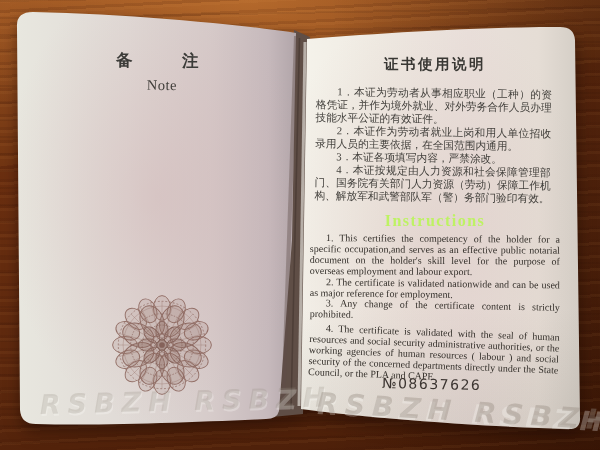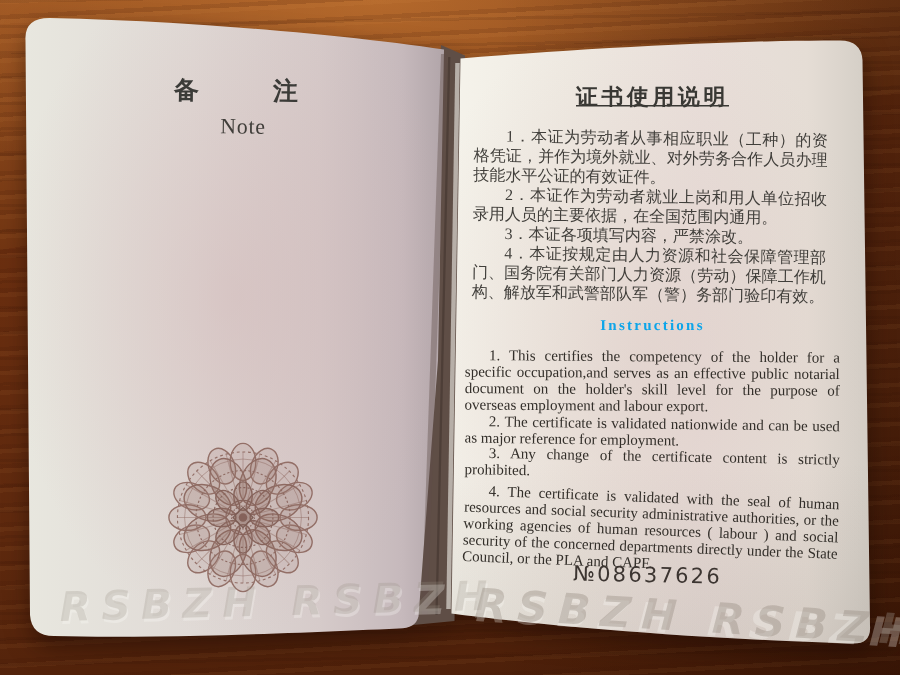--- a/index.html
+++ b/index.html
@@ -18,26 +18,26 @@
   
   .book{position:absolute;left:0;top:0;z-index:1;
         filter:drop-shadow(1px 7px 8px rgba(25,8,2,0.55));}
   
   .pg{position:absolute;z-index:2;color:#3f3d39;}
   .lp-title{left:116px;top:50px;font-size:16.5px;font-weight:600;letter-spacing:1em;
             white-space:pre;color:#3b3b38;transform:rotate(0.6deg);}
   .lp-note{left:112px;top:77px;width:100px;text-align:center;font-size:14.5px;
            letter-spacing:0.5px;color:#403e3a;transform:rotate(0.6deg);}
   .rp-title{left:384px;top:55px;font-size:14.5px;font-weight:700;letter-spacing:2.5px;
-            color:#393834;font-family:"Liberation Serif","DejaVu Serif",serif;text-decoration:underline;}
+            color:#393834;font-family:"Liberation Serif","DejaVu Serif",serif;}
   .rp-cn{left:316px;top:85px;width:236px;font-size:10.7px;line-height:13px;
          text-align:justify;transform:rotate(0.8deg);transform-origin:left top;color:#413f3b;}
   .rp-cn p{margin:0;text-indent:2em;}
-  .rp-en-title{left:310px;top:212px;width:250px;text-align:center;font-size:10px;
-               font-weight:700;letter-spacing:1.5px;color:#0ea5e9;}
+  .rp-en-title{left:310px;top:212px;width:250px;text-align:center;font-size:16px;
+               font-weight:700;letter-spacing:1.5px;color:#bef264;}
   .rp-en{left:310px;top:233px;width:250px;font-size:10px;line-height:10.9px;
          text-align:justify;color:#332f2a;}
   .rp-en p{margin:0;text-indent:1.6em;transform-origin:left top;}
   .rp-en .e1{transform:rotate(0.4deg);}
   .rp-en .e2{transform:rotate(0.8deg);}
   .rp-en .e3{transform:rotate(1.1deg);}
   .rp-en .e4{margin-top:3px;transform:rotate(2.2deg);}
   .rp-serial{left:382px;top:376px;font-size:14px;letter-spacing:1.5px;color:#3c3531;
              font-family:"DejaVu Sans","Liberation Sans",sans-serif;transform:rotate(1.2deg);}
   

